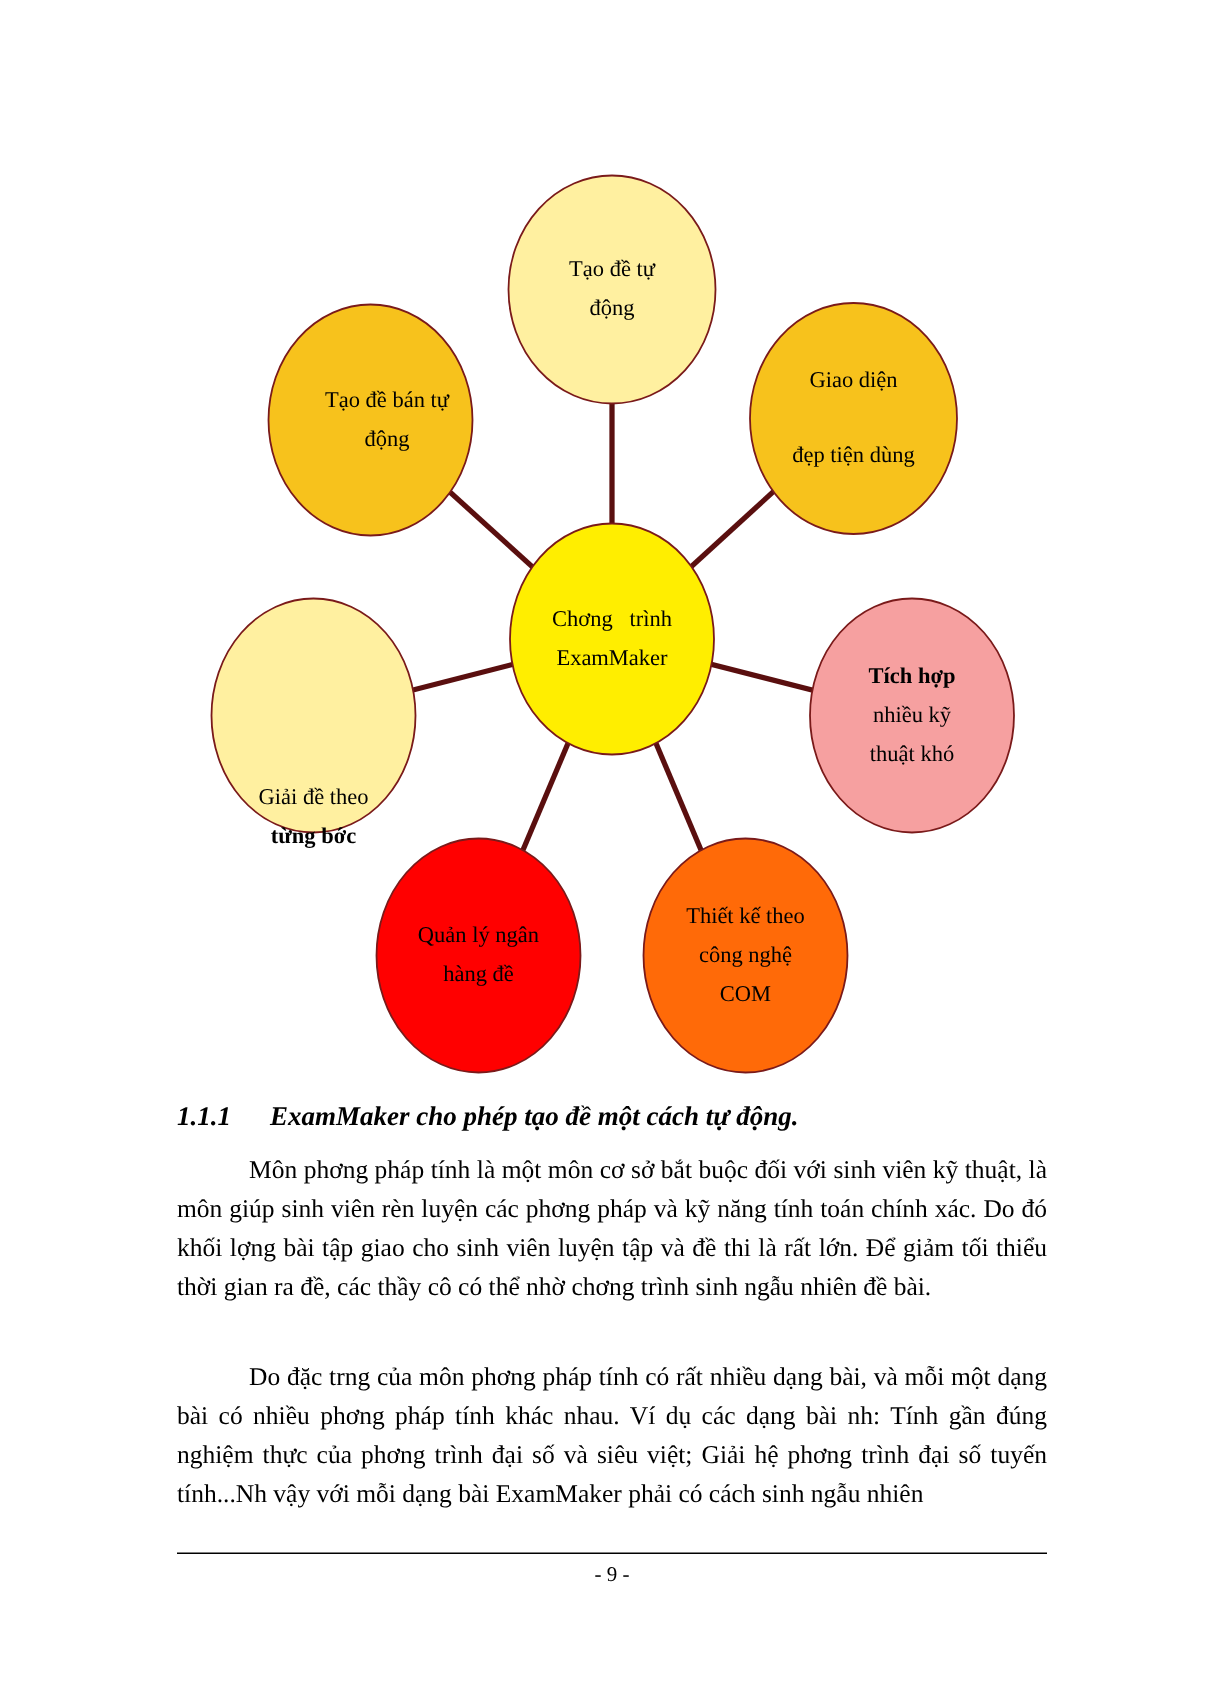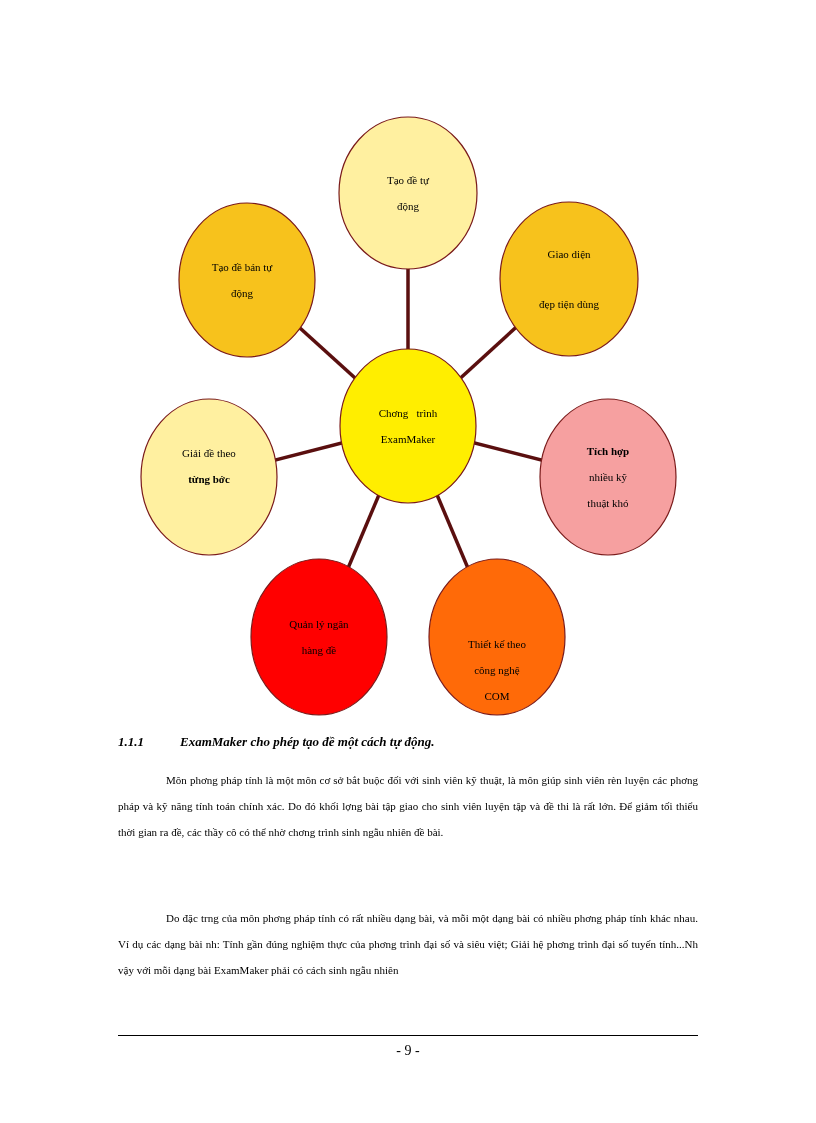--- a/index.html
+++ b/index.html
@@ -1,24 +1,24 @@
 <!DOCTYPE html>
 <html><head>
 <meta charset="utf-8">
 <style>
   html, body { margin: 0; padding: 0; background: #ffffff; }
   body { width: 816px; height: 1123px; position: relative; overflow: hidden;
          font-family: "Liberation Serif", "DejaVu Serif", serif; color: #000; }
   #diagram { position: absolute; left: 0; top: 0; width: 816px; height: 730px; }
-  .node-label { position: absolute; text-align: center; font-size: 11px; line-height: 26px;
+  .node-label { position: absolute; text-align: center; font-size: 15px; line-height: 26px;
                 display: flex; align-items: center; justify-content: center; }
-  .heading { position: absolute; left: 118px; top: 734px; font-size: 13px;
+  .heading { position: absolute; left: 118px; top: 734px; font-size: 18px;
              font-weight: bold; font-style: italic; white-space: nowrap; }
   .heading .num { display: inline-block; width: 62px; }
-  .para { position: absolute; left: 118px; width: 580px; font-size: 11px;
+  .para { position: absolute; left: 118px; width: 580px; font-size: 17px;
           line-height: 26px; text-align: justify; text-indent: 48px; margin: 0; }
   .footer-rule { position: absolute; left: 118px; top: 1035px; width: 580px; height: 0;
                  border-top: 1.5px solid #000; }
   .page-num { position: absolute; left: 0; width: 816px; top: 1043px; text-align: center;
               font-size: 14px; }
 </style>
 </head>
 <body>
 
 <div id="diagram">
@@ -39,52 +39,52 @@
       <ellipse cx="497" cy="637" rx="68" ry="78" fill="#ff6a08" stroke="#7a1a1a" stroke-width="1.2"></ellipse>
       <ellipse cx="408" cy="426" rx="68" ry="77" fill="#ffee00" stroke="#7a1a1a" stroke-width="1.2"></ellipse>
     </svg>
   <div id="labels-layer">
       <div class="node-label" style="left: 345px; top: 123px; width: 126px; height: 140px;">
         <div>
           <div style="white-space: pre;">Tạo đề tự</div>
           <div style="white-space: pre;">động</div>
         </div>
       </div>
-      <div class="node-label" style="left: 180px; top: 209px; width: 124px; height: 142px; text-align: center;">
+      <div class="node-label" style="left: 196px; top: 209px; width: 124px; height: 142px; text-align: center;">
         <div>
           <div style="white-space: pre;">Tạo đề bán tự</div>
           <div style="white-space: pre;">động</div>
         </div>
       </div>
       <div class="node-label" style="left: 506px; top: 208px; width: 126px; height: 142px;">
         <div>
           <div style="white-space: pre;">Giao diện</div>
           <div style="white-space: pre; margin-top: 24px;">đẹp tiện dùng</div>
         </div>
       </div>
-      <div class="node-label" style="left: 147px; top: 394px; width: 124px; height: 144px;">
+      <div class="node-label" style="left: 147px; top: 427px; width: 124px; height: 144px; align-items: flex-end;">
         <div>
           <div style="white-space: pre;">Giải đề theo</div>
           <div style="white-space: pre; font-weight: bold;">từng bớc</div>
         </div>
       </div>
       <div class="node-label" style="left: 546px; top: 405px; width: 124px; height: 144px;">
         <div>
           <div style="white-space: pre; font-weight: bold;">Tích hợp</div>
           <div style="white-space: pre; text-align: center;">nhiều kỹ</div>
           <div style="white-space: pre;">thuật khó</div>
         </div>
       </div>
       <div class="node-label" style="left: 257px; top: 565px; width: 124px; height: 144px;">
         <div>
           <div style="white-space: pre;">Quản lý ngân</div>
           <div style="white-space: pre;">hàng đề</div>
         </div>
       </div>
-      <div class="node-label" style="left: 435px; top: 565px; width: 124px; height: 144px; align-items: flex-end;">
+      <div class="node-label" style="left: 435px; top: 565px; width: 124px; height: 144px;">
         <div>
           <div style="white-space: pre;">Thiết kế theo</div>
           <div style="white-space: pre;">công nghệ</div>
           <div style="white-space: pre;">COM</div>
         </div>
       </div>
       <div class="node-label" style="left: 346px; top: 355px; width: 124px; height: 142px;">
         <div>
           <div style="white-space: pre; text-align: right;">Chơng   trình</div>
           <div style="white-space: pre;">ExamMaker</div>

